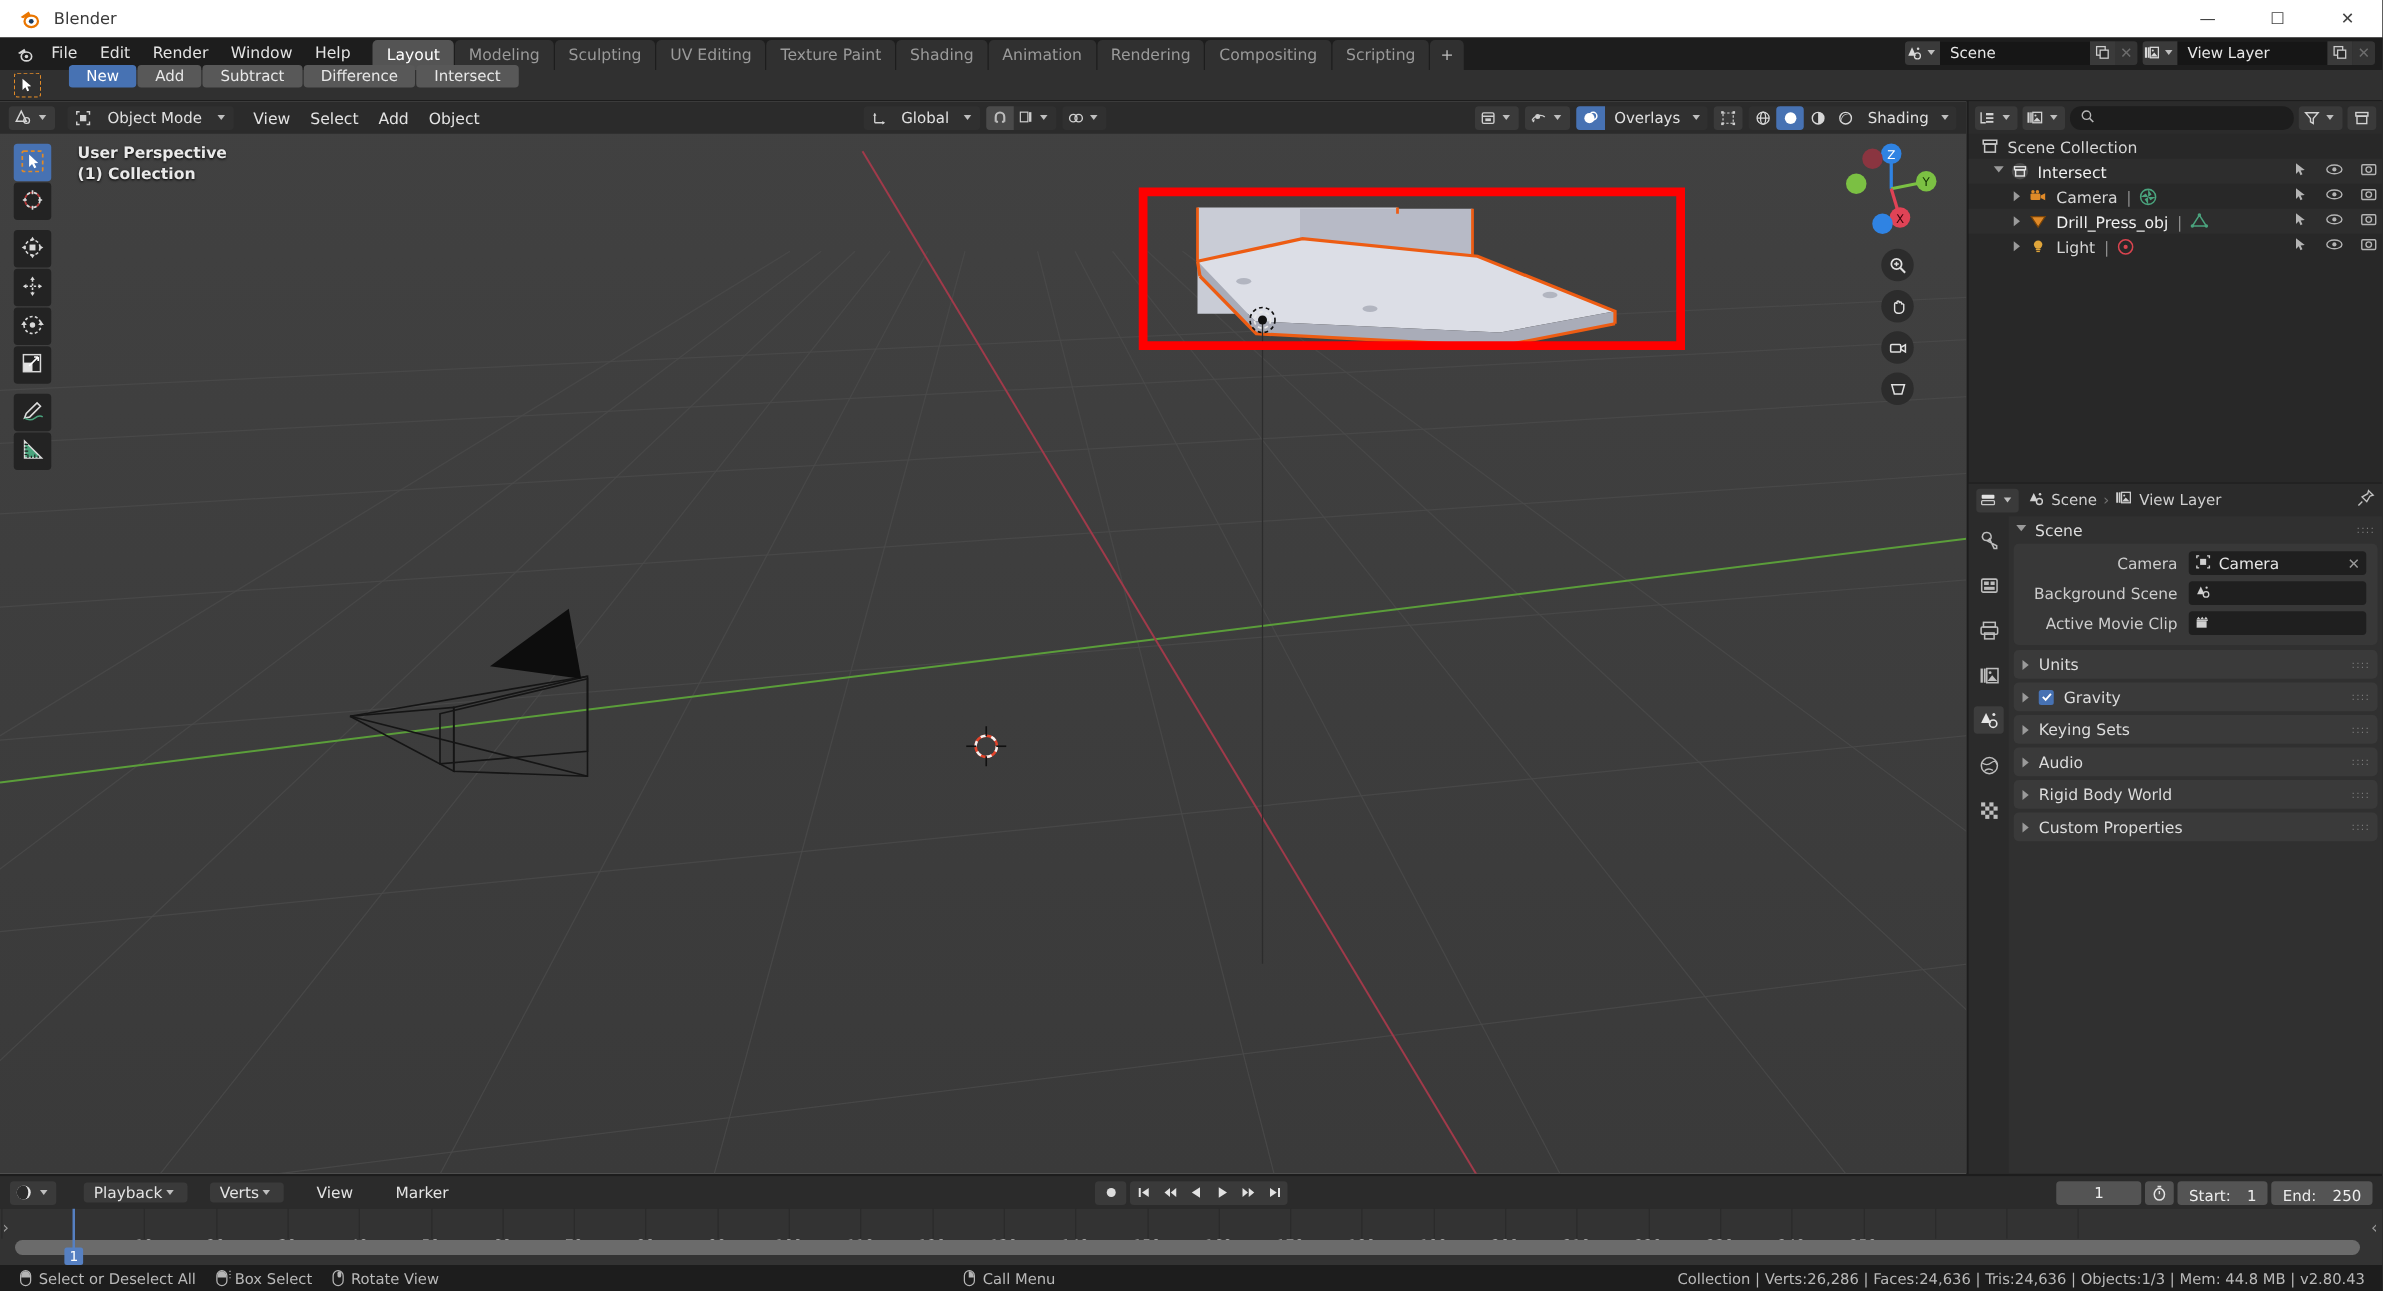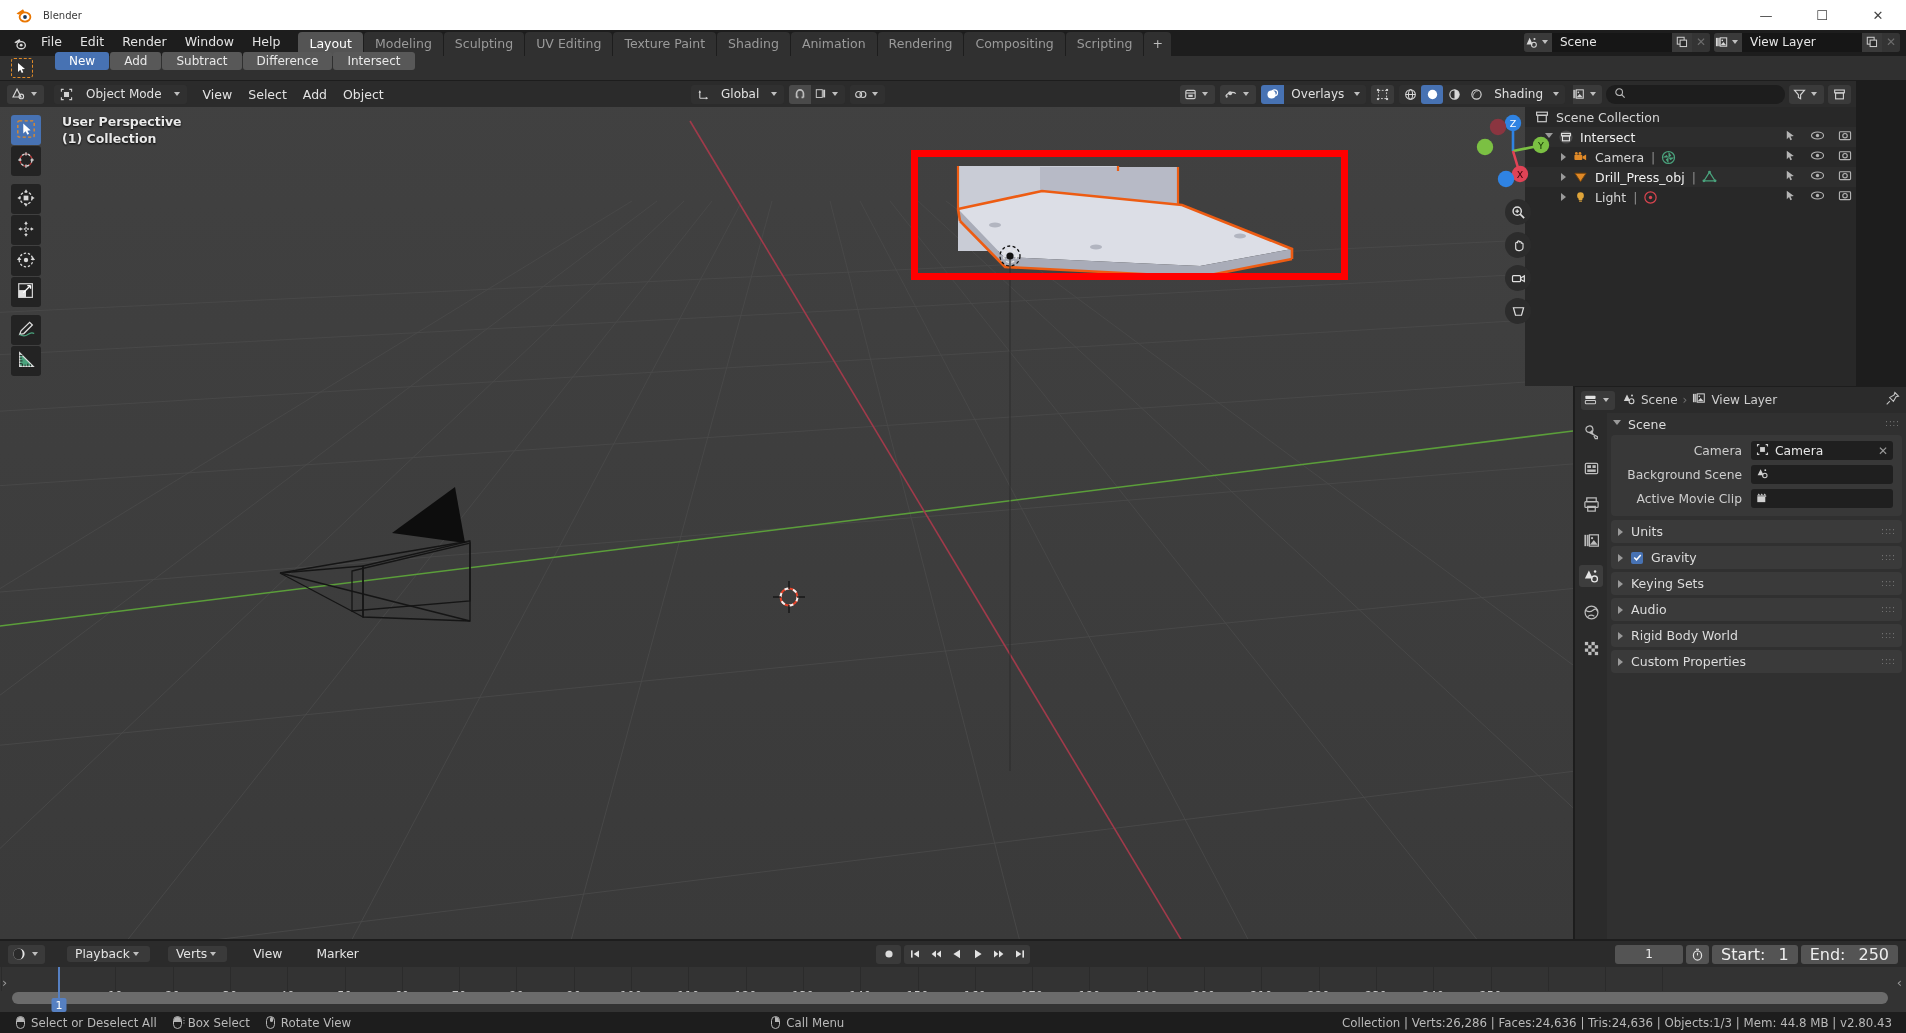--- a/index.html
+++ b/index.html
@@ -11,21 +11,21 @@
     -webkit-font-smoothing:antialiased;
   }
   .app{ position:relative; width:1906px; height:1033px; background:#1d1d1d; }
 
   
   .titlebar{
     position:absolute; left:0; top:0; width:1906px; height:30px;
     background:#ffffff; display:flex; align-items:center;
   }
   .tb-logo{ margin-left:14px; width:18px; height:18px; position:relative; }
-  .tb-title{ margin-left:11px; color:#3a3a3a; font-size:10px; }
+  .tb-title{ margin-left:11px; color:#3a3a3a; font-size:13px; }
   .tb-btns{ margin-left:auto; display:flex; height:30px; }
   .tb-btn{ width:56px; height:30px; display:flex; align-items:center; justify-content:center;
            color:#444; font-size:13px; }
 
   
   .topbar{
     position:absolute; left:0; top:30px; width:1906px; height:26px;
     background:#1d1d1d; display:flex; align-items:flex-end;
   }
   .tb-blender-ico{ width:26px; height:26px; display:flex; align-items:center; justify-content:center; margin-left:6px; }
@@ -103,21 +103,21 @@
   .nav-btn{ width:26px; height:26px; border-radius:50%; background:#2c2c2c; display:flex; align-items:center; justify-content:center; }
 
   
   .redbox{
     position:absolute; left:911px; top:69px; width:437px; height:130px;
     border:7px solid #ff0000; z-index:8; pointer-events:none;
   }
 
   
   .outliner{
-    position:absolute; left:1525px; top:81px; width:331px; height:305px; background:#282828;
+    position:absolute; left:1575px; top:81px; width:331px; height:305px; background:#282828;
   }
   .ol-header{ height:26px; background:#2b2b2b; display:flex; align-items:center; padding:0 5px; gap:4px; }
   .ol-search{
     flex:1; height:19px; background:#1d1d1d; border-radius:9px; display:flex; align-items:center;
     padding:0 8px; gap:6px;
   }
   .ol-search input{
     background:transparent; border:none; outline:none; color:#d8d8d8; font-size:11.5px;
     font-family:"DejaVu Sans",sans-serif; width:100%;
   }
@@ -156,21 +156,21 @@
   .tl-header{ height:26px; background:#2b2b2b; display:flex; align-items:center; padding-left:8px; gap:18px; }
   .tl-icobtn{ height:19px; padding:0 4px; display:flex; align-items:center; gap:3px; background:#3a3a3a; border-radius:3px; }
   .tl-menu{ padding:1px 8px; font-size:12.3px; color:#e3e3e3; border-radius:3px; }
   .tl-menu.box{ background:#3a3a3a; display:flex; align-items:center; }
   .tl-center{ position:absolute; left:50%; transform:translateX(-50%); display:flex; align-items:center; gap:3px; }
   .tl-rec{ width:25px;height:19px; background:#3a3a3a; border-radius:3px; display:flex;align-items:center;justify-content:center; }
   .tl-pgrp{ display:flex; background:#3a3a3a; border-radius:3px; overflow:hidden; }
   .tl-pbtn{ width:21px;height:19px; display:flex; align-items:center; justify-content:center; }
   .tl-right{ position:absolute; right:8px; display:flex; align-items:center; gap:3px; }
   .tl-num{ width:68px;height:19px; background:#545454; border-radius:3px; display:flex; align-items:center; justify-content:center; font-size:12px; color:#eee; }
-  .tl-se{ height:19px; background:#545454; border-radius:3px; display:flex; align-items:flex-start; padding:0 9px; gap:13px; font-size:16px; color:#eee; }
+  .tl-se{ height:19px; background:#545454; border-radius:3px; display:flex; align-items:flex-end; padding:0 9px; gap:13px; font-size:12px; color:#eee; }
   .tl-ruler{ position:absolute; left:0; top:26px; width:1906px; height:45px; background:#333333; }
   .tl-tick{ position:absolute; top:0; width:1px; height:24px; background:#2b2b2b; }
   .tl-scrollbar{ position:absolute; left:0; bottom:8px; height:12px; background:#6b6b6b; border-radius:6px; }
   .tl-numlbl{ position:absolute; bottom:9px; font-size:11.5px; color:#c8c8c8; transform:translateX(-50%); }
   .playhead{ position:absolute; top:0; width:2px; height:32px; background:#5680c2; }
   .playhead-lbl{ position:absolute; top:31px; height:14px; background:#5680c2; color:#fff; font-size:11px;
                  border-radius:2px; display:flex; align-items:center; justify-content:center; padding:0 4px; transform:translateX(-50%); }
 
   
   .statusbar{

